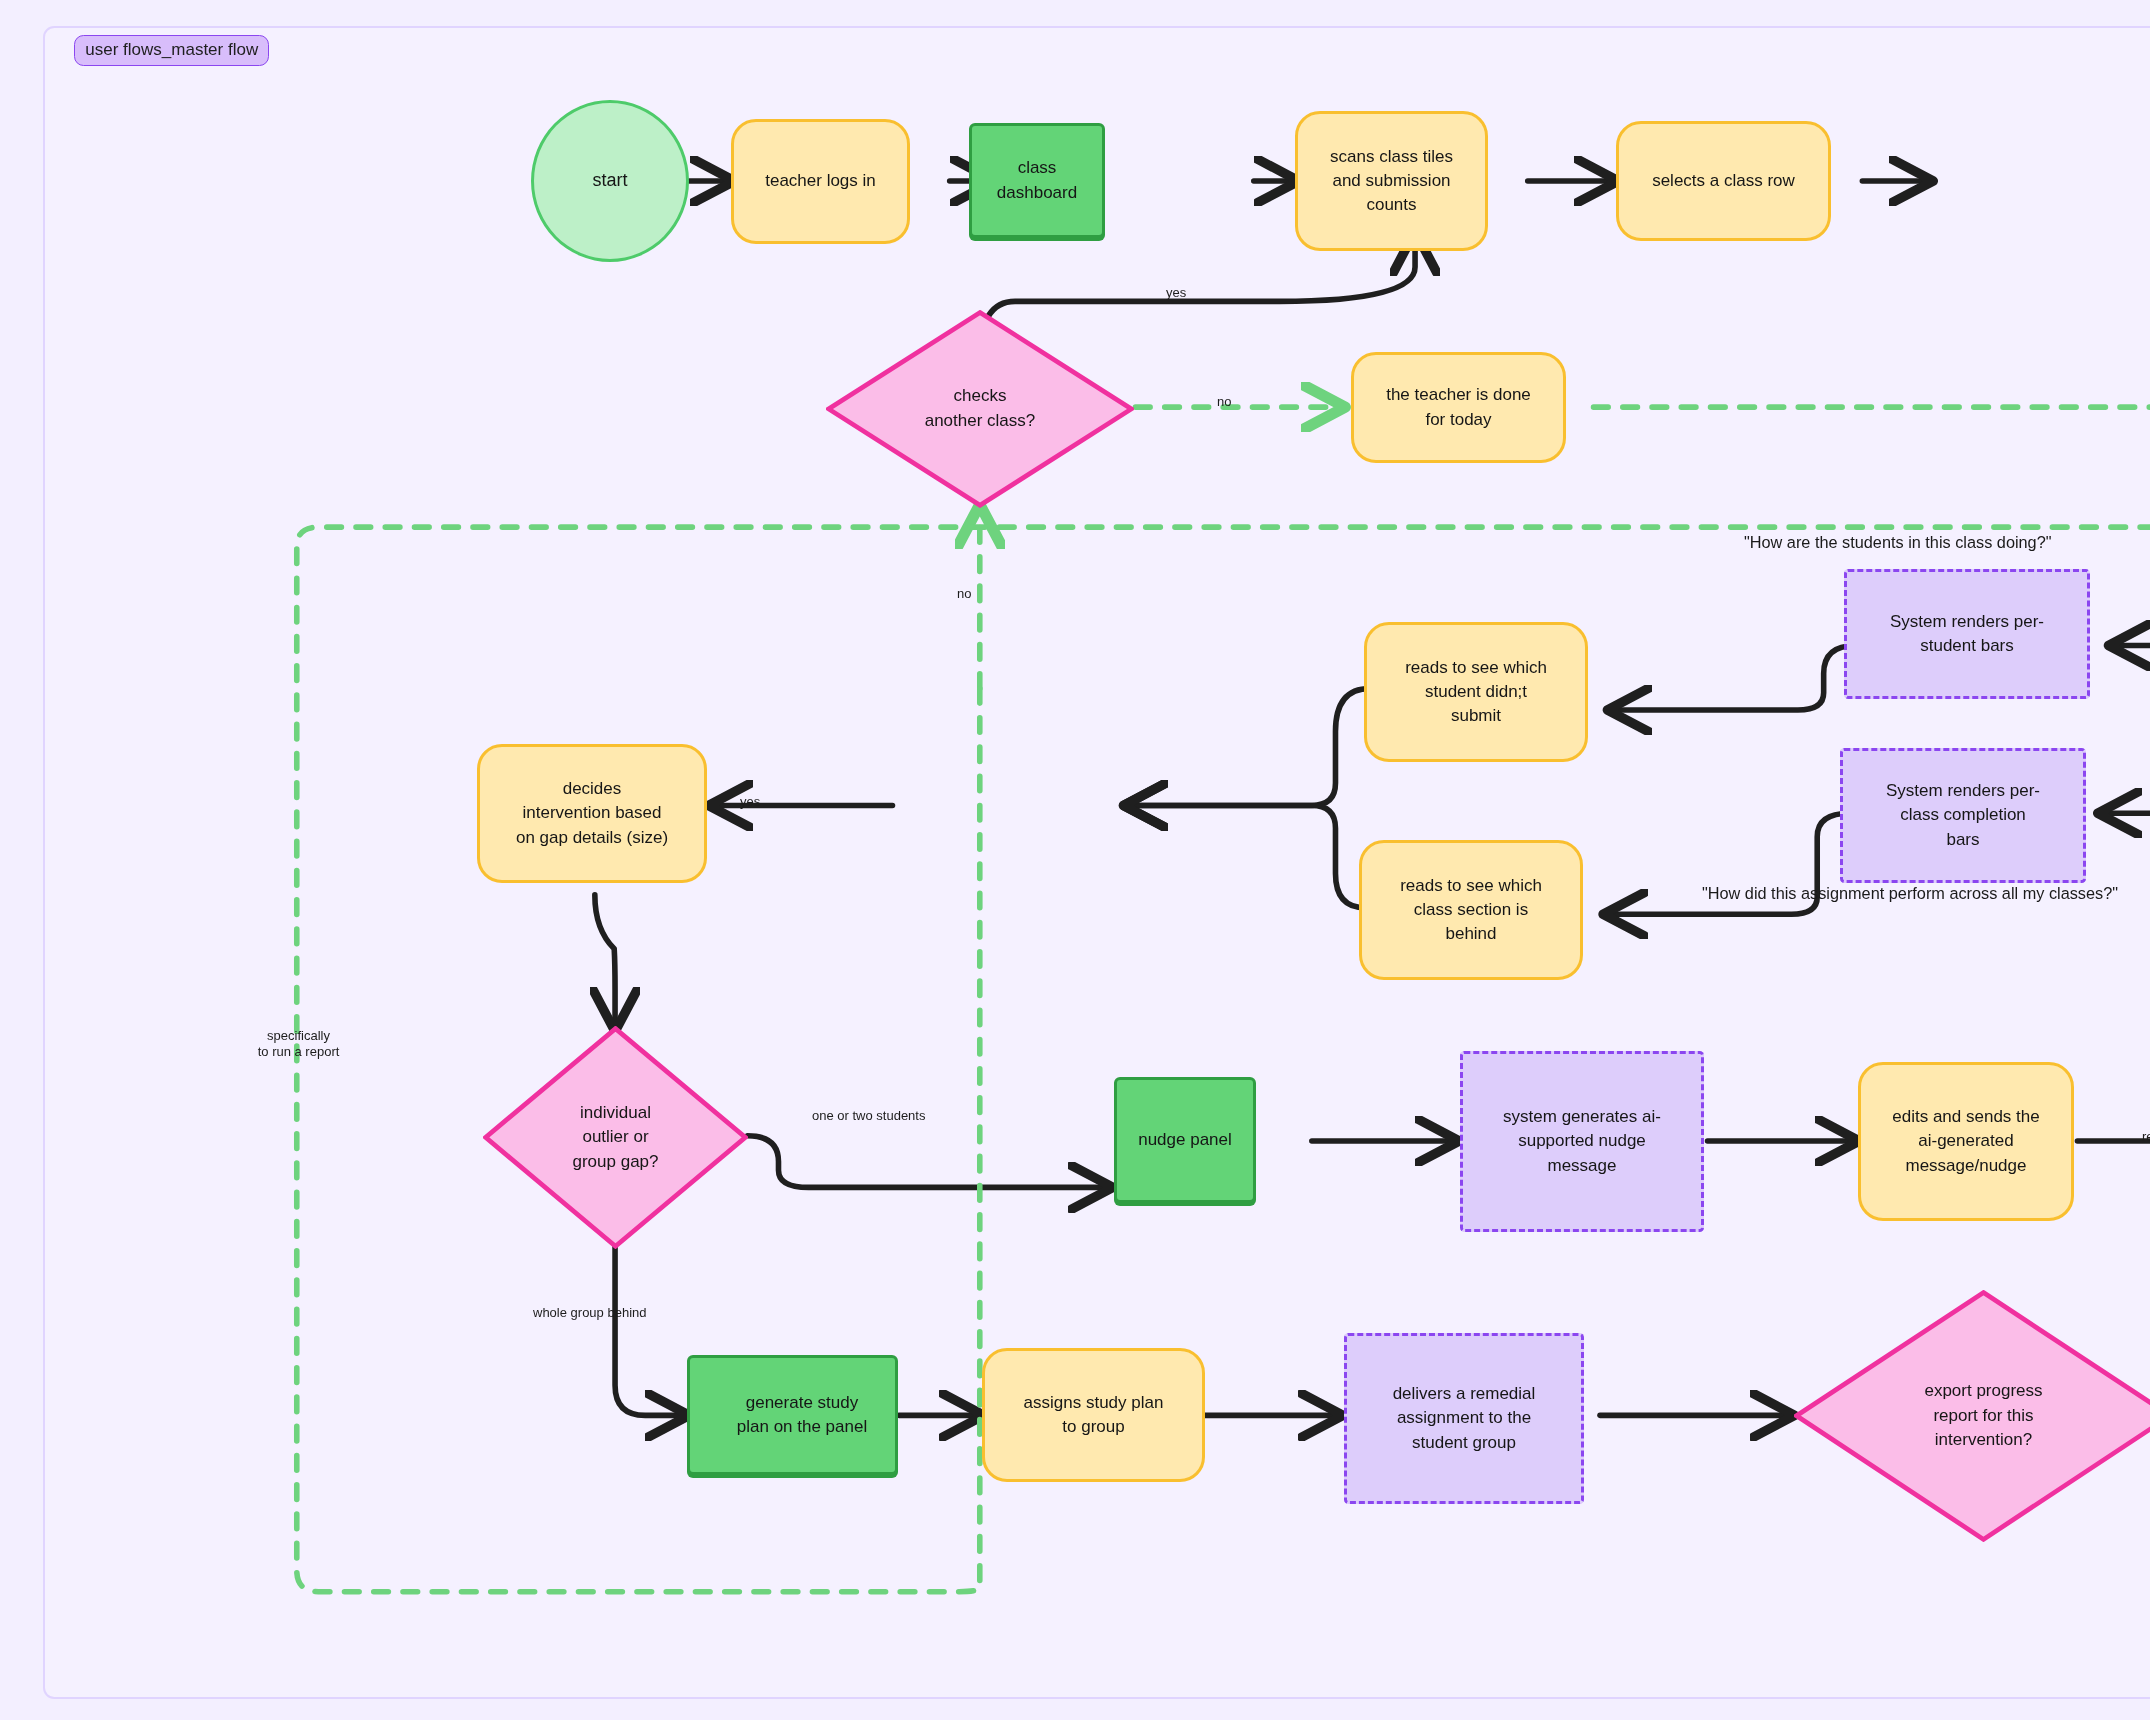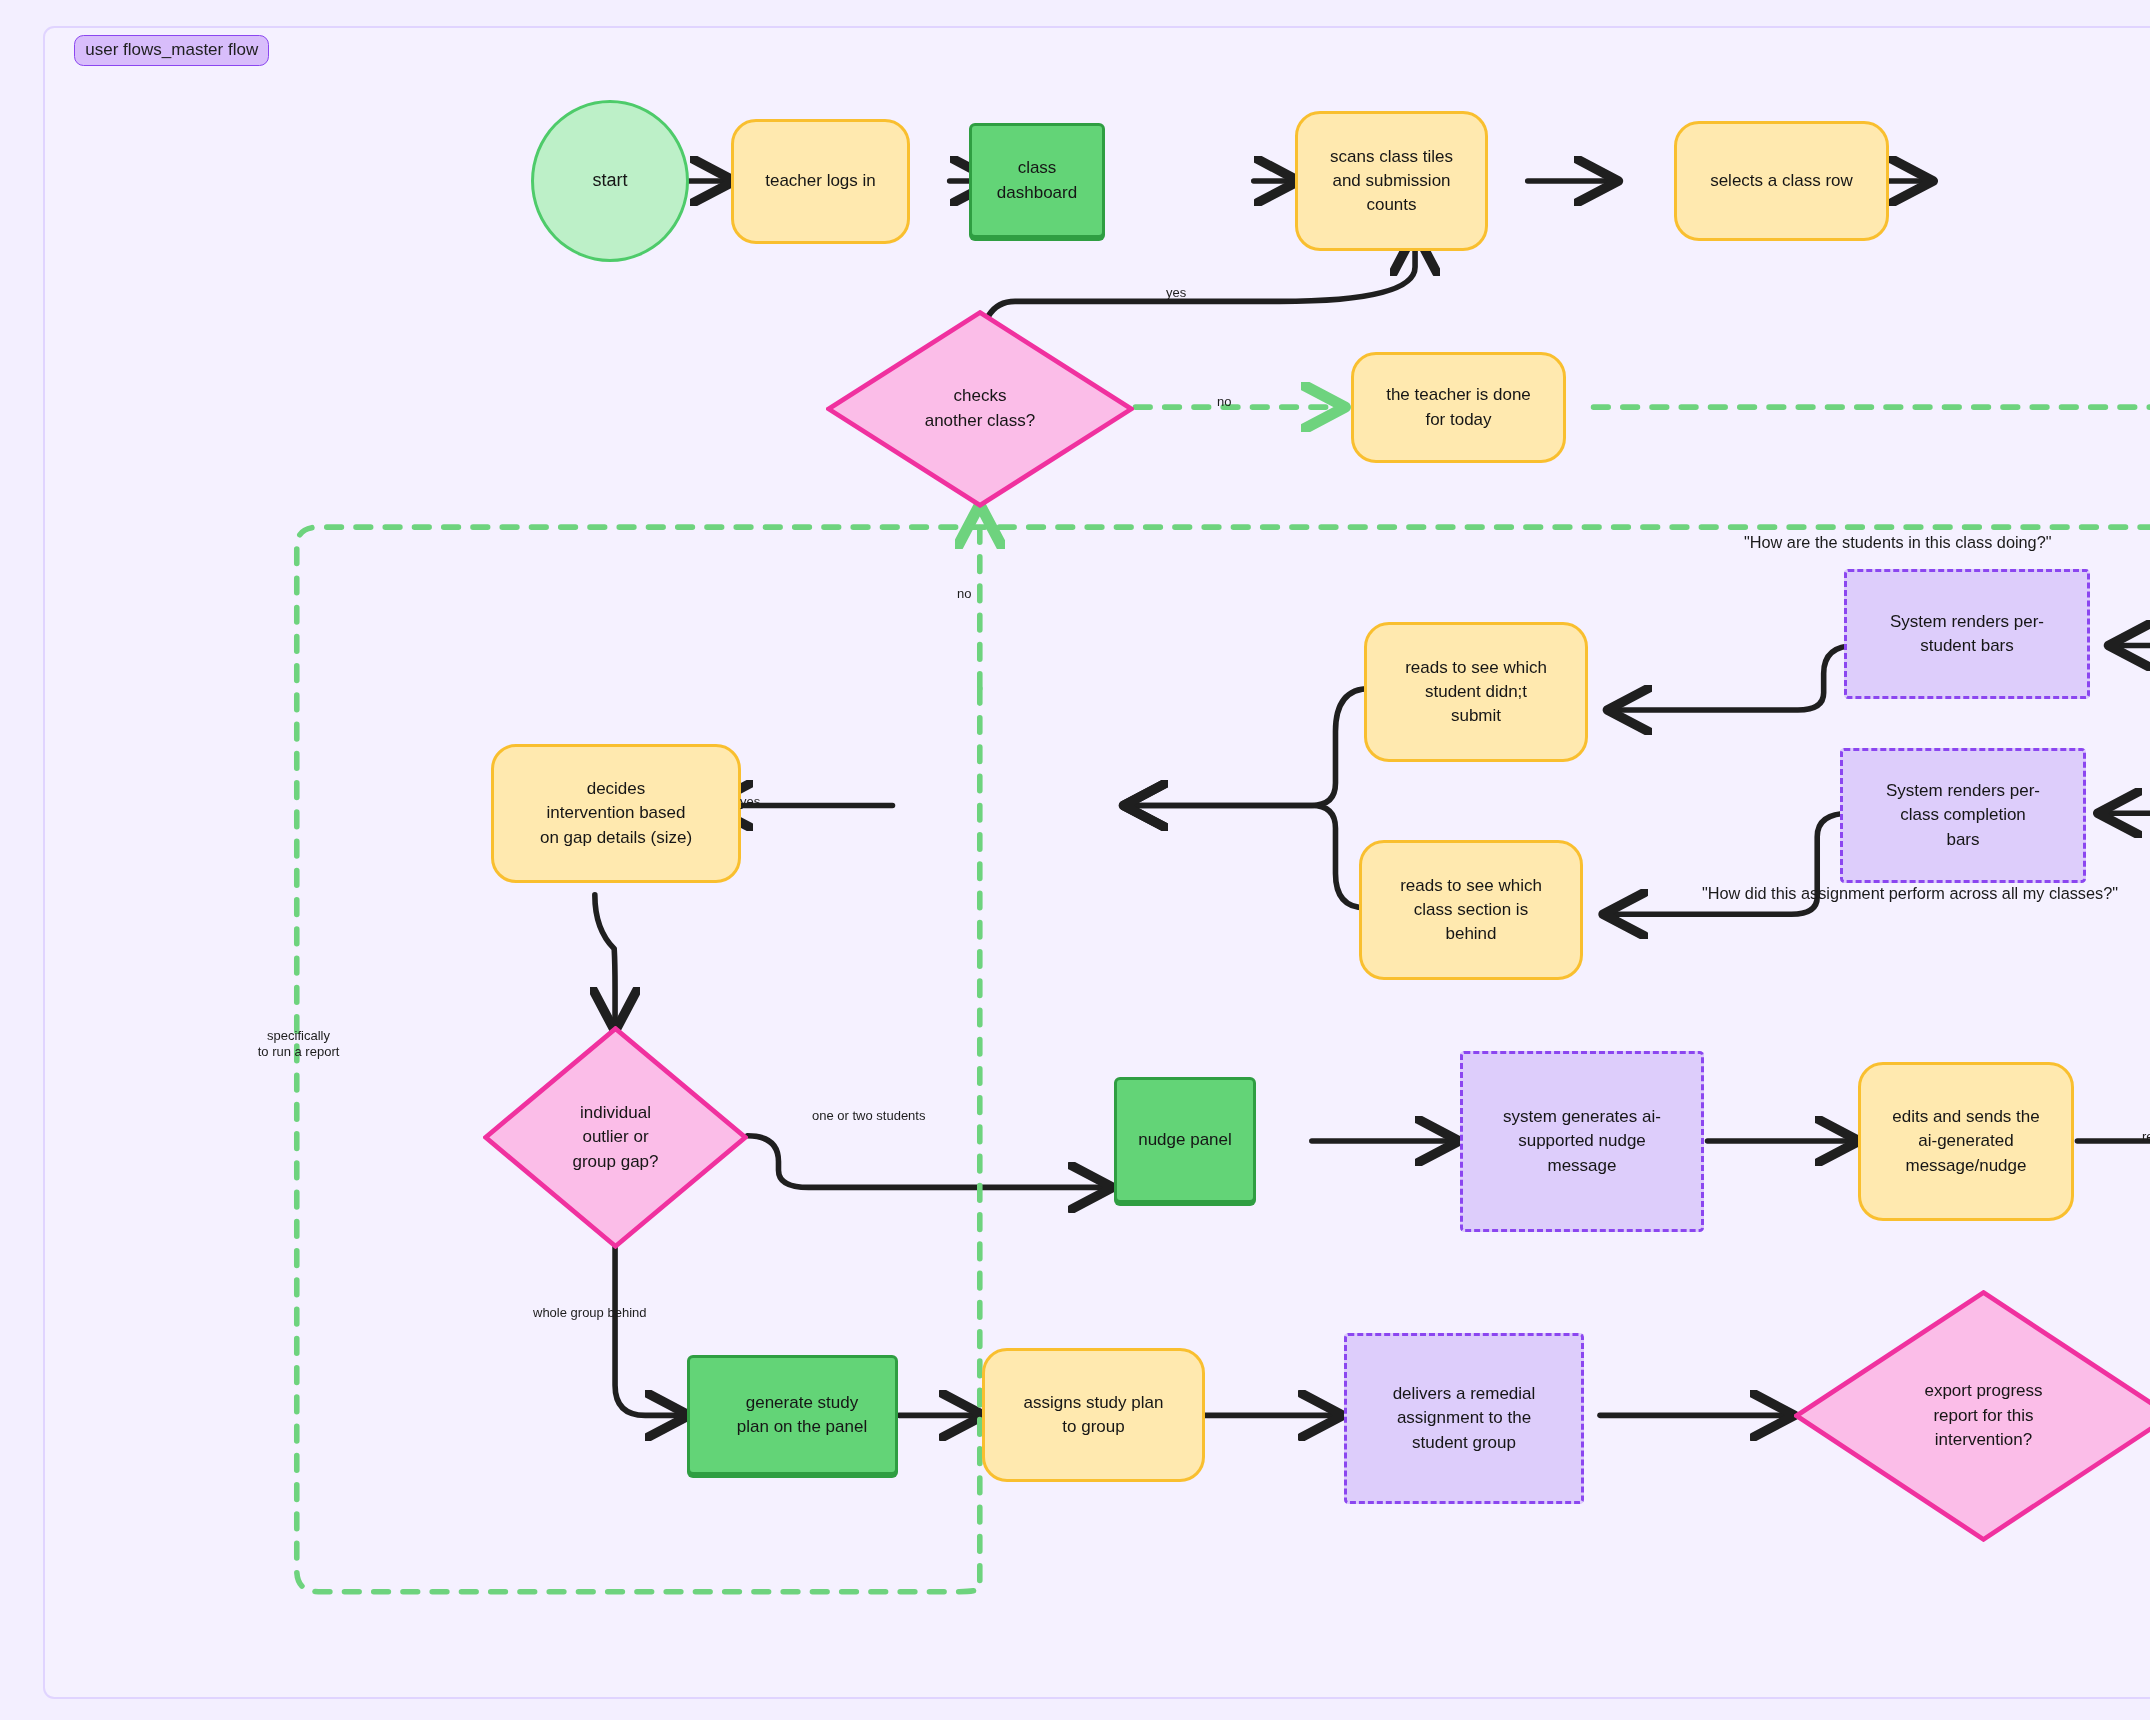--- a/index.html
+++ b/index.html
@@ -114,21 +114,21 @@
 
   <div class="node n-round" style="left:731px;top:119px;width:179px;height:125px;">teacher logs in</div>
 
   <div class="node n-rect" style="left:969px;top:123px;width:136px;height:115px;white-space:pre-line;">class
 dashboard</div>
 
   <div class="node n-round" style="left:1295px;top:111px;width:193px;height:140px;white-space:pre-line;">scans class tiles
 and submission
 counts</div>
 
-  <div class="node n-round" style="left:1674px;top:121px;width:215px;height:120px;">selects a class row</div>
+  <div class="node n-round" style="left:1616px;top:121px;width:215px;height:120px;">selects a class row</div>
 
 
   <div class="diamond" style="left:826px;top:310px;width:308px;height:198px;">
     <svg class="dshape" viewBox="0 0 716 460" preserveAspectRatio="none">
       <polygon points="358,6 710,230 358,454 6,230" fill="#fbbde8" stroke="#f0319f" stroke-width="11"></polygon>
     </svg>
     <div class="dlabel" style="white-space:pre-line;">checks
 another class?</div>
   </div>
 
@@ -144,21 +144,21 @@
 
   <div class="node n-round" style="left:1364px;top:622px;width:224px;height:140px;white-space:pre-line;">reads to see which
 student didn;t
 submit</div>
 
   <div class="node n-round" style="left:1359px;top:840px;width:224px;height:140px;white-space:pre-line;">reads to see which
 class section is
 behind</div>
 
 
-  <div class="node n-round" style="left:491px;top:744px;width:250px;height:139px;white-space:pre-line;">decides
+  <div class="node n-round" style="left:477px;top:744px;width:230px;height:139px;white-space:pre-line;">decides
 intervention based
 on gap details (size)</div>
 
   <div class="diamond" style="left:483px;top:1026px;width:265px;height:223px;">
     <svg class="dshape" viewBox="0 0 616 518" preserveAspectRatio="none">
       <polygon points="308,6 610,259 308,512 6,259" fill="#fbbde8" stroke="#f0319f" stroke-width="11"></polygon>
     </svg>
     <div class="dlabel" style="white-space:pre-line;">individual
 outlier or
 group gap?</div>

